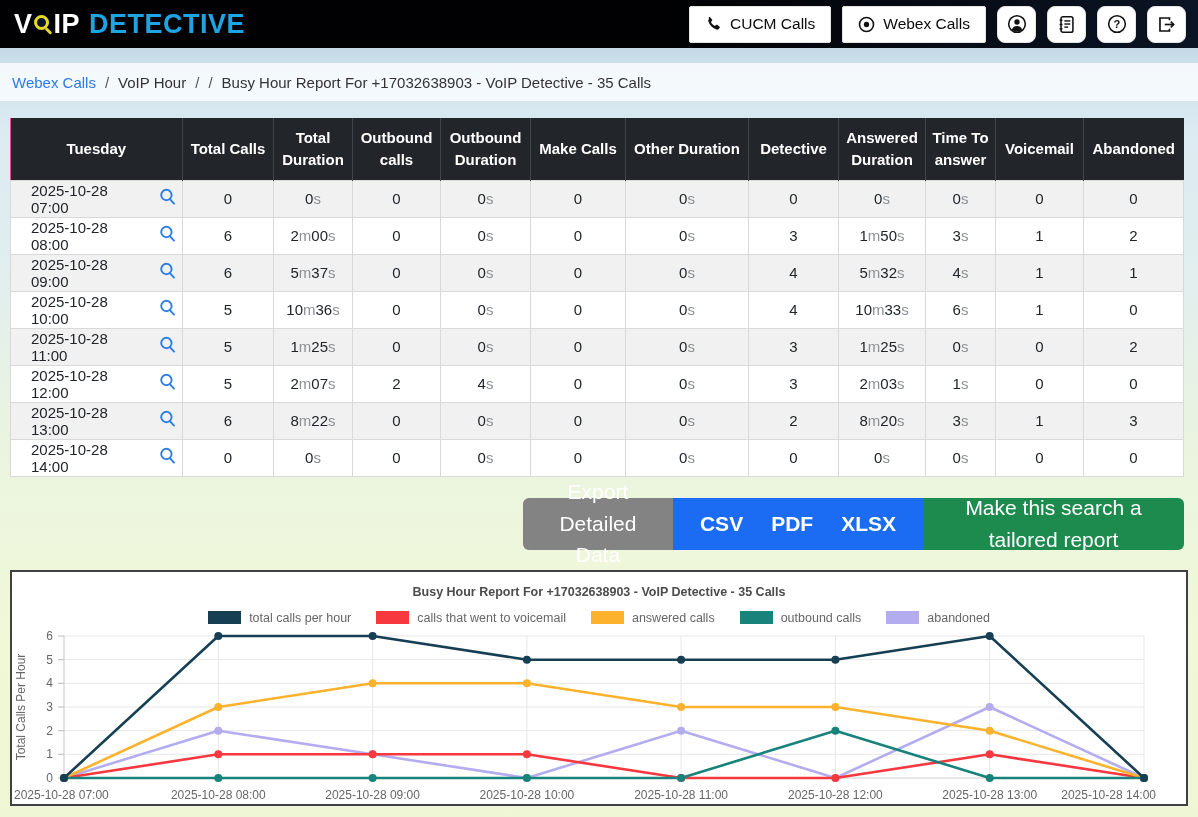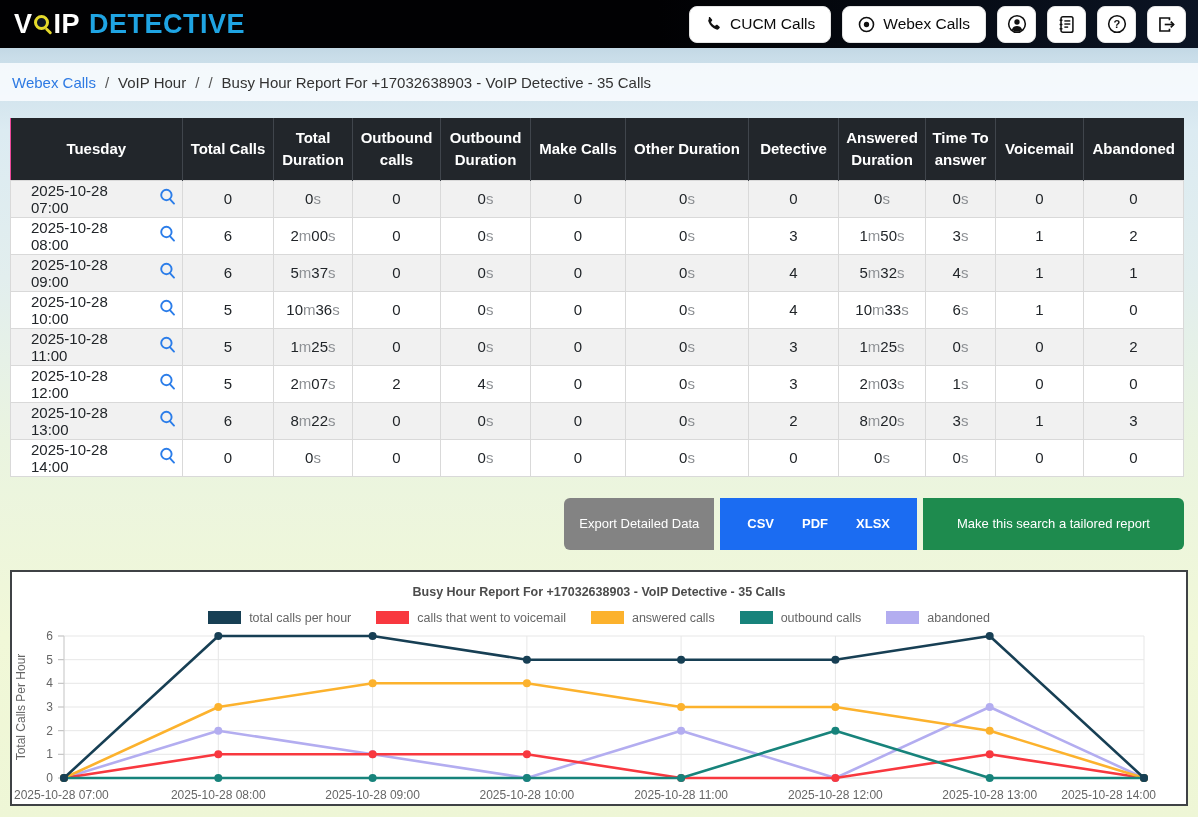--- a/index.html
+++ b/index.html
@@ -11,21 +11,21 @@
   
   .topbar { height:48px; background:linear-gradient(90deg,#010103 55%,#0b1424 100%);
     display:flex; align-items:center; padding:0 12px 0 14px; }
   .logo { display:flex; align-items:center; font-weight:800; font-size:27px; letter-spacing:.5px; }
   .logo .w { color:#fff; }
   .logo .blue { color:#1fa4e3; margin-left:9px; }
   .lens { position:relative; width:19px; height:19px; margin:0 1px; display:inline-block; }
   .lens .ring { position:absolute; top:0; left:0; width:15px; height:15px; border:3px solid #e4d92b; border-radius:50%; background:#0b1424; }
   .lens .handle { position:absolute; width:3px; height:8px; background:#e4d92b; left:13px; top:12px; transform:rotate(-45deg); border-radius:2px; }
   .nav { margin-left:auto; display:flex; gap:11px; align-items:center; }
-  .nav-btn { background:#fff; border:1px solid #e4e4e4; border-radius:8px; height:37px;
+  .nav-btn { background:#fff; border:1px solid #e4e4e4; border-radius:2px; height:37px;
     padding:0 15px; font-size:15.5px; font-weight:500; color:#0b0b0b; display:flex; align-items:center; gap:8px; cursor:pointer; }
   .icon-btn { background:#fff; border:1px solid #e4e4e4; border-radius:8px; width:39px; height:37px;
     display:flex; align-items:center; justify-content:center; cursor:pointer; }
   .nav svg { display:block; }
   
   .crumb-bar { margin-top:15px; height:38px; background:rgba(250,253,255,.85);
     display:flex; align-items:center; padding:0 12px; font-size:15px; color:#333; gap:9px; white-space:nowrap; }
   .crumb-link { color:#2e7ae3; cursor:pointer; }
   .crumb-sep { color:#555; }
   
@@ -35,21 +35,21 @@
     border-right:1px solid #40454c; height:62px; line-height:1.45; }
   thead th:last-child { border-right:none; }
   tbody td { text-align:center; padding:0 5px; border:1px solid #d9d9d9; height:37px; }
   tbody tr:nth-child(odd){ background:#f1f1f1; }
   tbody tr:nth-child(even){ background:#ffffff; }
   td.time-cell { text-align:left; padding-left:20px; }
   td.time-cell .twrap { display:inline-flex; align-items:center; gap:13px; }
   .unit { color:#8d9094; }
   .mag { cursor:pointer; }
   
-  .export-row { display:flex; justify-content:flex-end; margin:21px 14px 0 0; height:52px; font-size:13px;gap:6px; }
+  .export-row { display:flex; justify-content:flex-end; margin:21px 14px 0 0; height:52px; font-size:21px; }
   .btn-gray { width:150px; background:#838383; color:#fff; border-radius:6px 0 0 6px;
     display:flex; align-items:center; justify-content:center; text-align:center; padding:0 14px; line-height:1.5; cursor:pointer; }
   .btn-blue { background:#1b6cf2; display:flex; align-items:center; padding:14px 13px; }
   .btn-blue a { color:#fff; font-weight:700; margin:0 14px; text-decoration:none; cursor:pointer; }
   .btn-green { width:261px; background:#1e8b4e; color:#fff; border-radius:0 6px 6px 0;
     display:flex; align-items:center; justify-content:center; text-align:center; padding:0 18px; line-height:1.5; cursor:pointer; }
   
   .chart-card { margin:20px 10px 0 10px; height:236px; background:#fff; border:2px solid #3f4245; }
   .chart-title { text-align:center; font-weight:700; font-size:12.5px; color:#4c4c4c; padding-top:13px; }
   .legend { display:flex; justify-content:center; align-items:center; gap:13px; margin-top:12px; }

